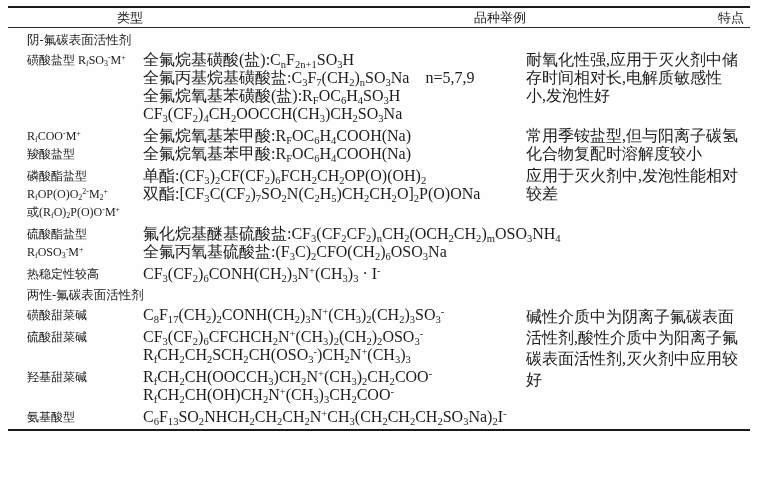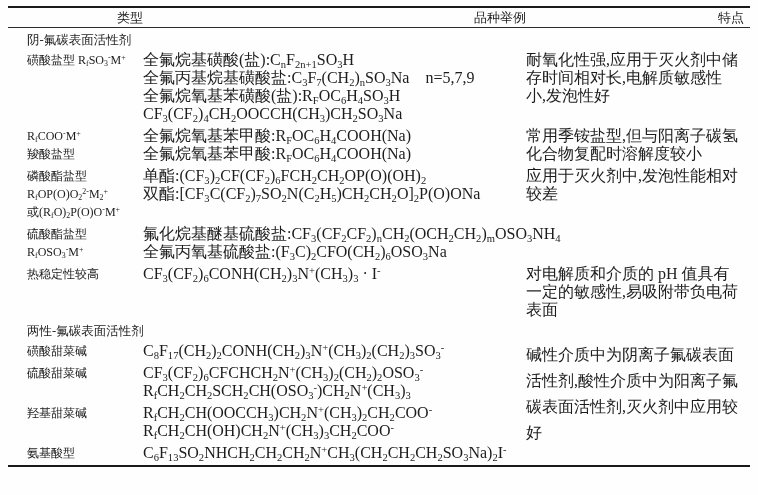--- a/index.html
+++ b/index.html
@@ -13,21 +13,21 @@
   .hdr { display:flex; align-items:center; height:19px; font-size:13px; }
   .hdr > div { text-align:right; }
   .col-t { width:116px; flex:none; }
   .col-e { flex:1; min-width:0; }
   .col-c { width:218px; flex:none; }
   .section-title { font-size:12.5px; line-height:16px; margin:4px 0 3px 0; }
   .row { display:flex; align-items:flex-start; margin-bottom:4px;justify-content:flex-end; }
   .tline { font-size:12px; line-height:18px; white-space:nowrap; }
   .fline { font-size:16px; line-height:18px; white-space:nowrap; }
   .trait { font-size:16px; line-height:18px; width:214px; }
-  .trait.lh-tall { line-height:26px; }
+  .trait.lh-tall { line-height:21px; }
   .spill { height:18px; overflow:visible; }
   sub, sup { font-size:0.66em; line-height:0; }
   sub { vertical-align:-0.25em; }
   sup { vertical-align:0.5em; }
 </style>
 </head>
 <body>
 
 <div class="page">
 
@@ -99,23 +99,20 @@
   </div>
 
 
   <div class="row">
     <div class="col-t">
       <div class="tline">热稳定性较高</div>
     </div>
     <div class="col-e">
       <div class="fline">CF<sub>3</sub>(CF<sub>2</sub>)<sub>6</sub>CONH(CH<sub>2</sub>)<sub>3</sub>N<sup>+</sup>(CH<sub>3</sub>)<sub>3</sub> · I<sup>-</sup></div>
     </div>
-    <div class="col-c">
-      <div class="trait">对电解质和介质的 pH 值具有一定的敏感性,易吸附带负电荷表面</div>
-    </div>
   </div>
 
   <div class="section-title">两性-氟碳表面活性剂</div>
 
   <div class="row">
     <div class="col-t">
       <div class="tline">磺酸甜菜碱</div>
     </div>
     <div class="col-e">
       <div class="fline">C<sub>8</sub>F<sub>17</sub>(CH<sub>2</sub>)<sub>2</sub>CONH(CH<sub>2</sub>)<sub>3</sub>N<sup>+</sup>(CH<sub>3</sub>)<sub>2</sub>(CH<sub>2</sub>)<sub>3</sub>SO<sub>3</sub><sup>-</sup></div>

